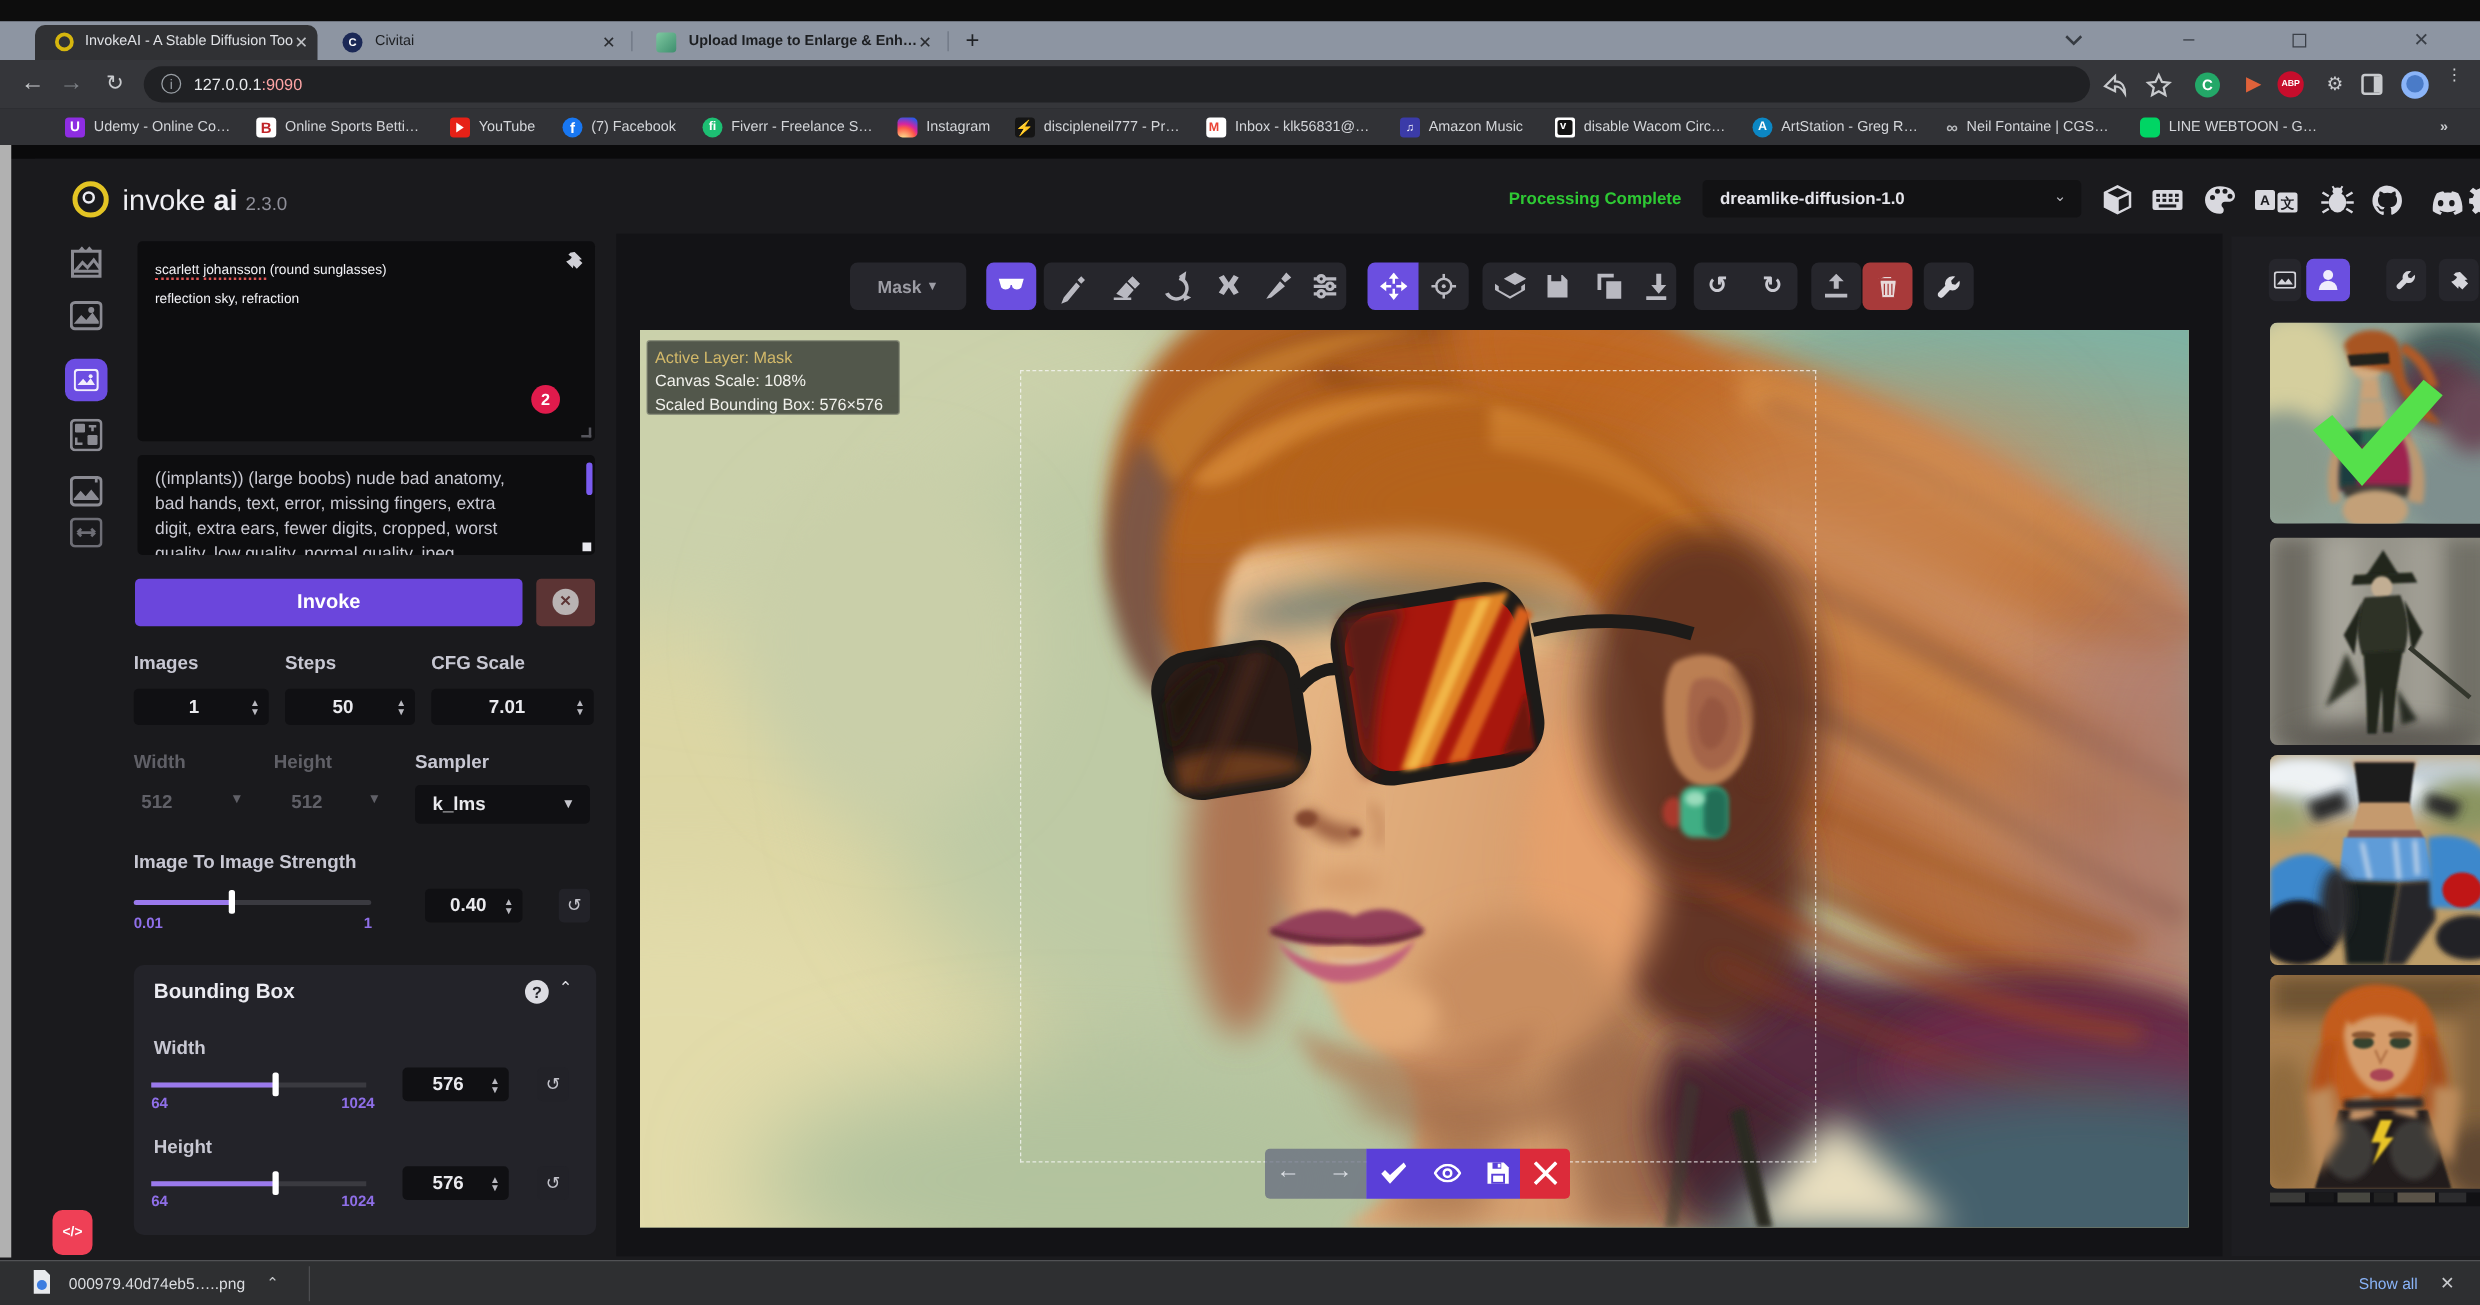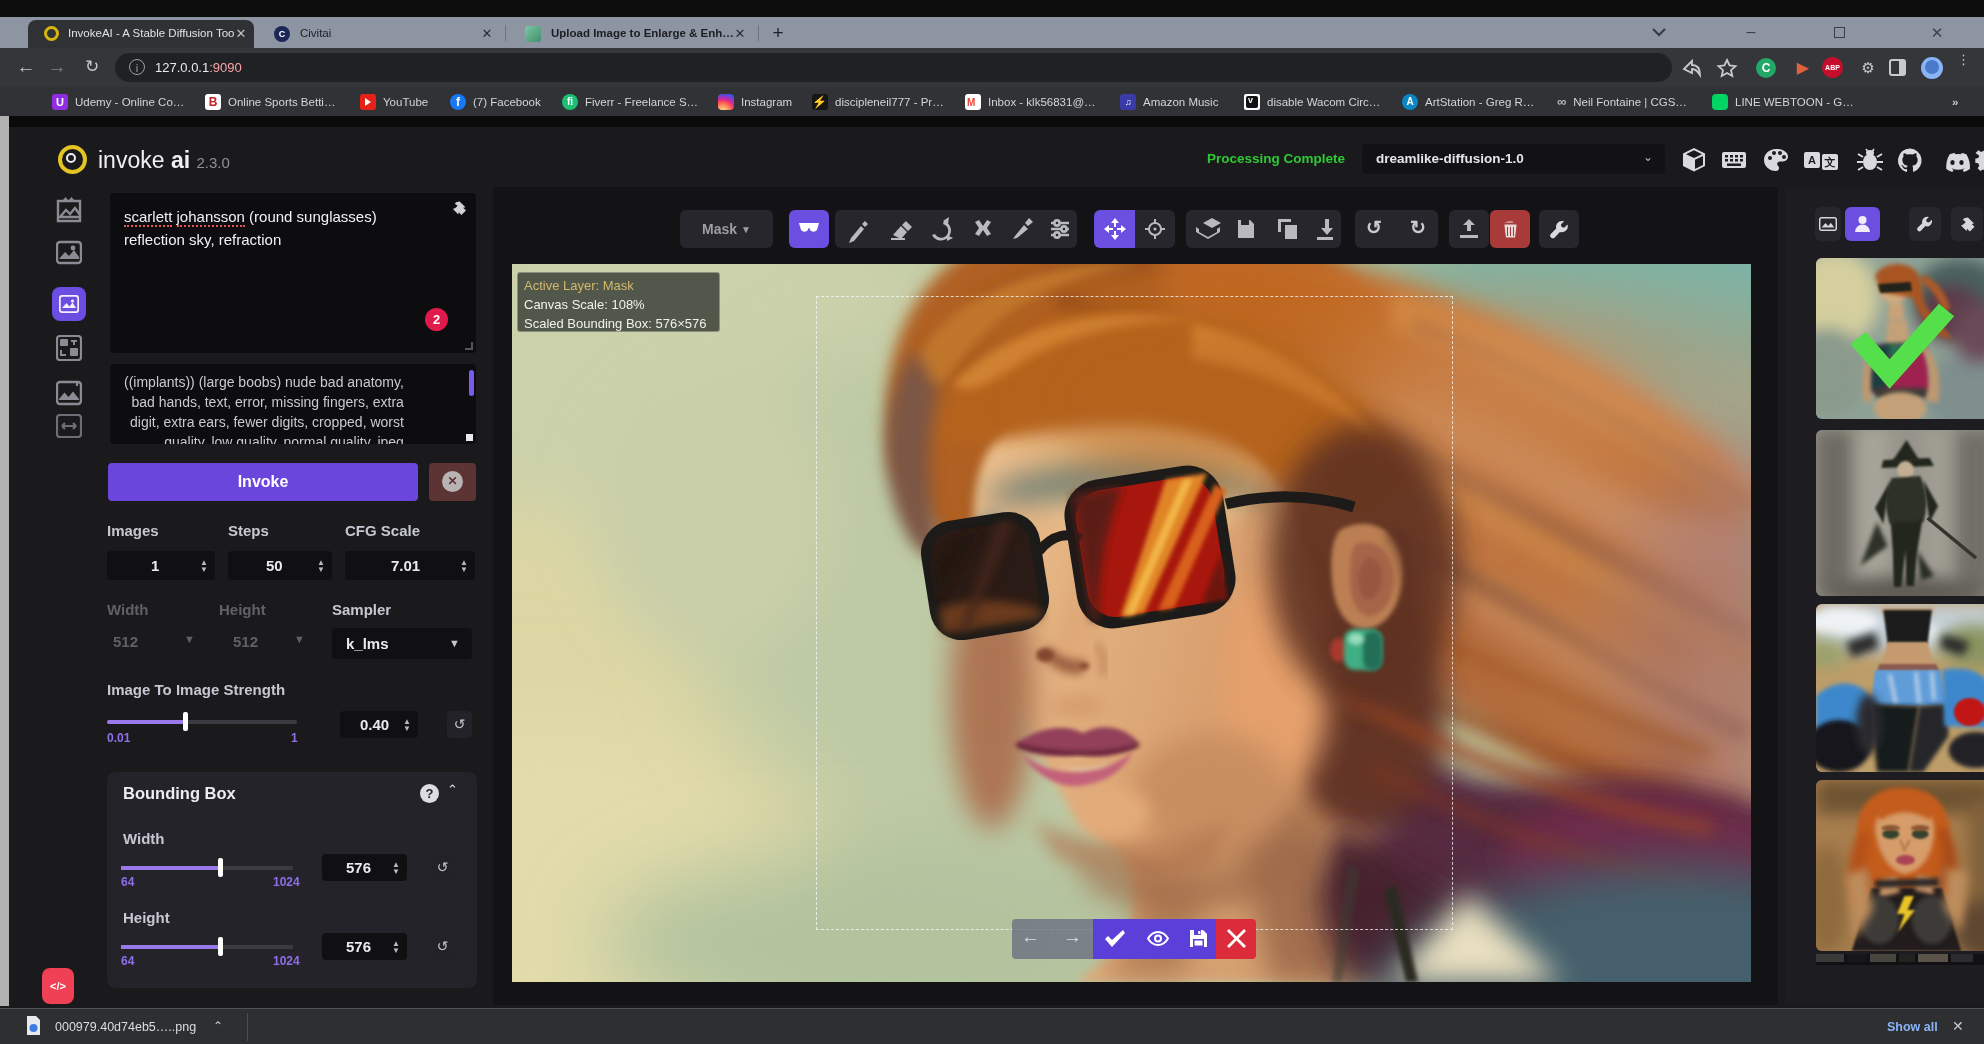--- a/index.html
+++ b/index.html
@@ -190,30 +190,30 @@
         <rect x="1" y="2" width="24" height="22" rx="3" fill="none" stroke="#8b8b93" stroke-width="2.4"></rect>
         <path d="M3 19 l5.5-6.5 4 4.5 4.5-5.5 6 7.5 v1 h-20 Z"></path>
         <path d="M17 2 l4 0 0 4" stroke="#8b8b93" stroke-width="2.2" fill="none"></path>
       </svg>
     <svg class="abs" style="left:28px; top:287px;" width="26" height="24" viewBox="0 0 26 24" fill="none" stroke="#6e6e76" stroke-width="2.2">
         <rect x="1" y="1" width="24" height="22" rx="3"></rect>
         <path d="M6 12 h14 M6 12 l3-3 M6 12 l3 3 M20 12 l-3-3 M20 12 l-3 3"></path>
       </svg>
 
     <div style="position:absolute; left:82px; top:66px; width:366px; height:160px; background:#0d0d0f; border-radius:4px;">
-      <div style="position:absolute; left:14px; top:12px; color:#f2f2f6; font-size:15px; line-height:23px;"><span style="border-bottom:2px dotted #e05555;">scarlett</span> <span style="border-bottom:2px dotted #e05555;">johansson</span> (round sunglasses)<br>reflection sky, refraction</div>
+      <div style="position:absolute; left:14px; top:12px; color:#f2f2f6; font-size:11px; line-height:23px;"><span style="border-bottom:2px dotted #e05555;">scarlett</span> <span style="border-bottom:2px dotted #e05555;">johansson</span> (round sunglasses)<br>reflection sky, refraction</div>
       <svg style="position:absolute; right:8px; top:8px;" width="16" height="16" viewBox="0 0 16 16" fill="#cfcfd6">
           <path d="M9 1 L15 7 L12.5 7.5 L15.5 10.5 L10.5 15.5 L7.5 12.5 L7 15 L1 9 C4 8 5.5 6.5 6 5 L3 3 L5 1 C6.5 1.5 8 0 9 1 Z" transform="scale(0.9)"></path>
         </svg>
       <div style="position:absolute; right:28px; bottom:22px; width:23px; height:23px; border-radius:50%; background:#e01b4c; color:#fff; font-size:13px; font-weight:bold; text-align:center; line-height:23px;">2</div>
       <span style="position:absolute; right:3px; bottom:3px; width:8px; height:8px; border-right:2px solid #55555c; border-bottom:2px solid #55555c;"></span>
     </div>
 
     <div style="position:absolute; left:82px; top:237px; width:366px; height:80px; background:#0d0d0f; border-radius:4px; overflow:hidden;">
-      <div style="position:absolute; left:14px; top:8px; color:#c9c9d2; font-size:14px; line-height:20px; white-space:nowrap;text-align:right;">((implants)) (large boobs) nude bad anatomy,<br>bad hands, text, error, missing fingers, extra<br>digit, extra ears, fewer digits, cropped, worst<br>quality, low quality, normal quality, jpeg</div>
+      <div style="position:absolute; left:14px; top:8px; color:#c9c9d2; font-size:14px; line-height:20px; white-space:nowrap;">((implants)) (large boobs) nude bad anatomy,<br>bad hands, text, error, missing fingers, extra<br>digit, extra ears, fewer digits, cropped, worst<br>quality, low quality, normal quality, jpeg</div>
       <div style="position:absolute; right:2px; top:6px; width:5px; height:26px; background:#7a5bf0; border-radius:3px;"></div>
       <div style="position:absolute; right:3px; bottom:3px; width:7px; height:7px; background:#e8e8ee;"></div>
     </div>
 
     <div style="position:absolute; left:80px; top:336px; width:310px; height:38px; background:#6b46dc; border-radius:4px; color:#fff; font-size:16px; font-weight:bold; text-align:center; line-height:38px;">Invoke</div>
     <div style="position:absolute; left:401px; top:336px; width:47px; height:38px; background:#5c3434; border-radius:4px;">
       <span style="position:absolute; left:13px; top:8px; width:21px; height:21px; border-radius:50%; background:#b9b3b3; color:#5c3434; font-size:12px; font-weight:bold; text-align:center; line-height:21px;">✕</span>
     </div>
 
     <span class="abs panel-label" style="left:79px; top:395px;">Images</span>
@@ -688,17 +688,17 @@
   <div class="abs" id="leftgrey"></div>
 
   <div class="abs" id="dlbar">
     <svg class="abs" style="left:26px; top:7px;" width="15" height="20" viewBox="0 0 15 20">
         <path d="M1 0 H10 L14 4 V19 H1 Z" fill="#e8eaed"></path>
         <circle cx="7.5" cy="12" r="4" fill="#3d7de0"></circle>
       </svg>
     <span style="position:absolute; left:55px; top:11px; color:#dadce0; font-size:12.5px;">000979.40d74eb5…..png</span>
     <span style="position:absolute; left:213px; top:10px; color:#c8cacd; font-size:12px;">⌃</span>
     <div style="position:absolute; left:247px; top:4px; width:1px; height:28px; background:#4c4d50;"></div>
-    <span style="position:absolute; left:1887px; top:11px; color:#8ab4f8; font-size:12.5px;font-weight:bold;">Show all</span>
+    <span style="position:absolute; left:1887px; top:11px; color:#8ab4f8; font-size:12.5px;">Show all</span>
     <span style="position:absolute; left:1952px; top:9px; color:#c8cacd; font-size:14px;">✕</span>
   </div>
 
 </div>
 
 </body></html>

